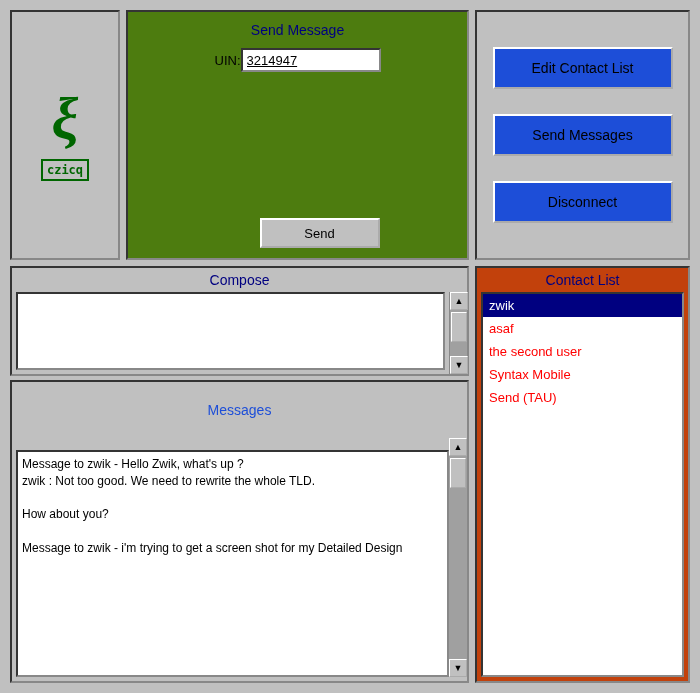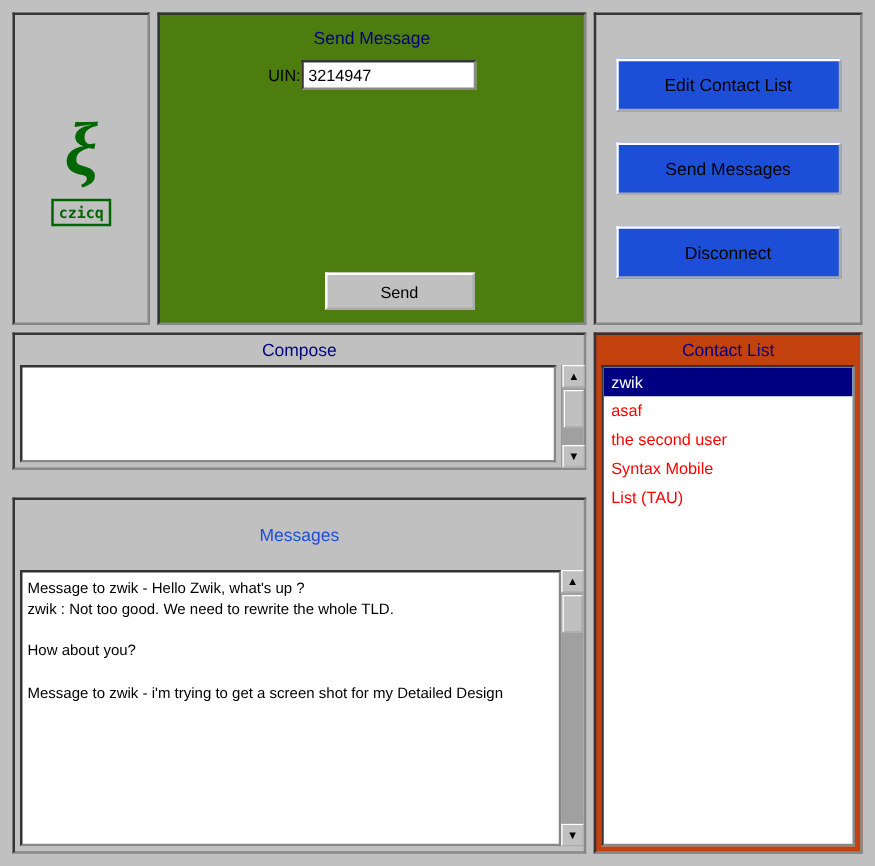--- a/index.html
+++ b/index.html
@@ -90,20 +90,21 @@
       color: #000;
     }
 
     .uin-input {
       width: 140px;
       height: 24px;
       border: 2px inset #888;
       background: white;
       font-size: 13px;
       padding: 2px 4px;
+      text-decoration: underline;
     }
 
     .send-button {
       width: 120px;
       height: 30px;
       background: #c0c0c0;
       border: 2px outset #fff;
       font-size: 13px;
       cursor: pointer;
       margin-top: auto;
@@ -137,21 +138,21 @@
       flex-direction: row;
       gap: 6px;
       flex: 1;
     }
 
     
     .left-bottom {
       flex: 1;
       display: flex;
       flex-direction: column;
-      gap: 22px;
+      gap: 4px;
     }
 
     .compose-section {
       border: 2px inset #888;
       background: #c0c0c0;
       display: flex;
       flex-direction: column;
       height: 110px;
     }
 
@@ -230,21 +231,21 @@
     .messages-body {
       flex: 1;
       display: flex;
       overflow: hidden;
     }
 
     .messages-content {
       flex: 1;
       background: white;
       border: 2px inset #888;
-      margin: 0 0 4px 4px;
+      margin: 12px 0 4px 4px;
       overflow: hidden;
       font-size: 12px;
       padding: 4px;
       line-height: 1.4;
     }
 
     .messages-scrollbar {
       width: 18px;
       display: flex;
       flex-direction: column;
@@ -354,19 +355,19 @@
 
     </div>
 
     <div class="contact-list-section">
       <div class="contact-list-header">Contact List</div>
       <div class="contact-list-body" id="contact-list-body">
       <div class="contact-item selected">zwik</div>
           <div class="contact-item online">asaf</div>
           <div class="contact-item online">the second user</div>
           <div class="contact-item online">Syntax Mobile</div>
-          <div class="contact-item online">List (TAU)</div>
+          <div class="contact-item online">Send (TAU)</div>
         </div>
     </div>
 
   </div>
 
 </div>
 
 </body></html>

